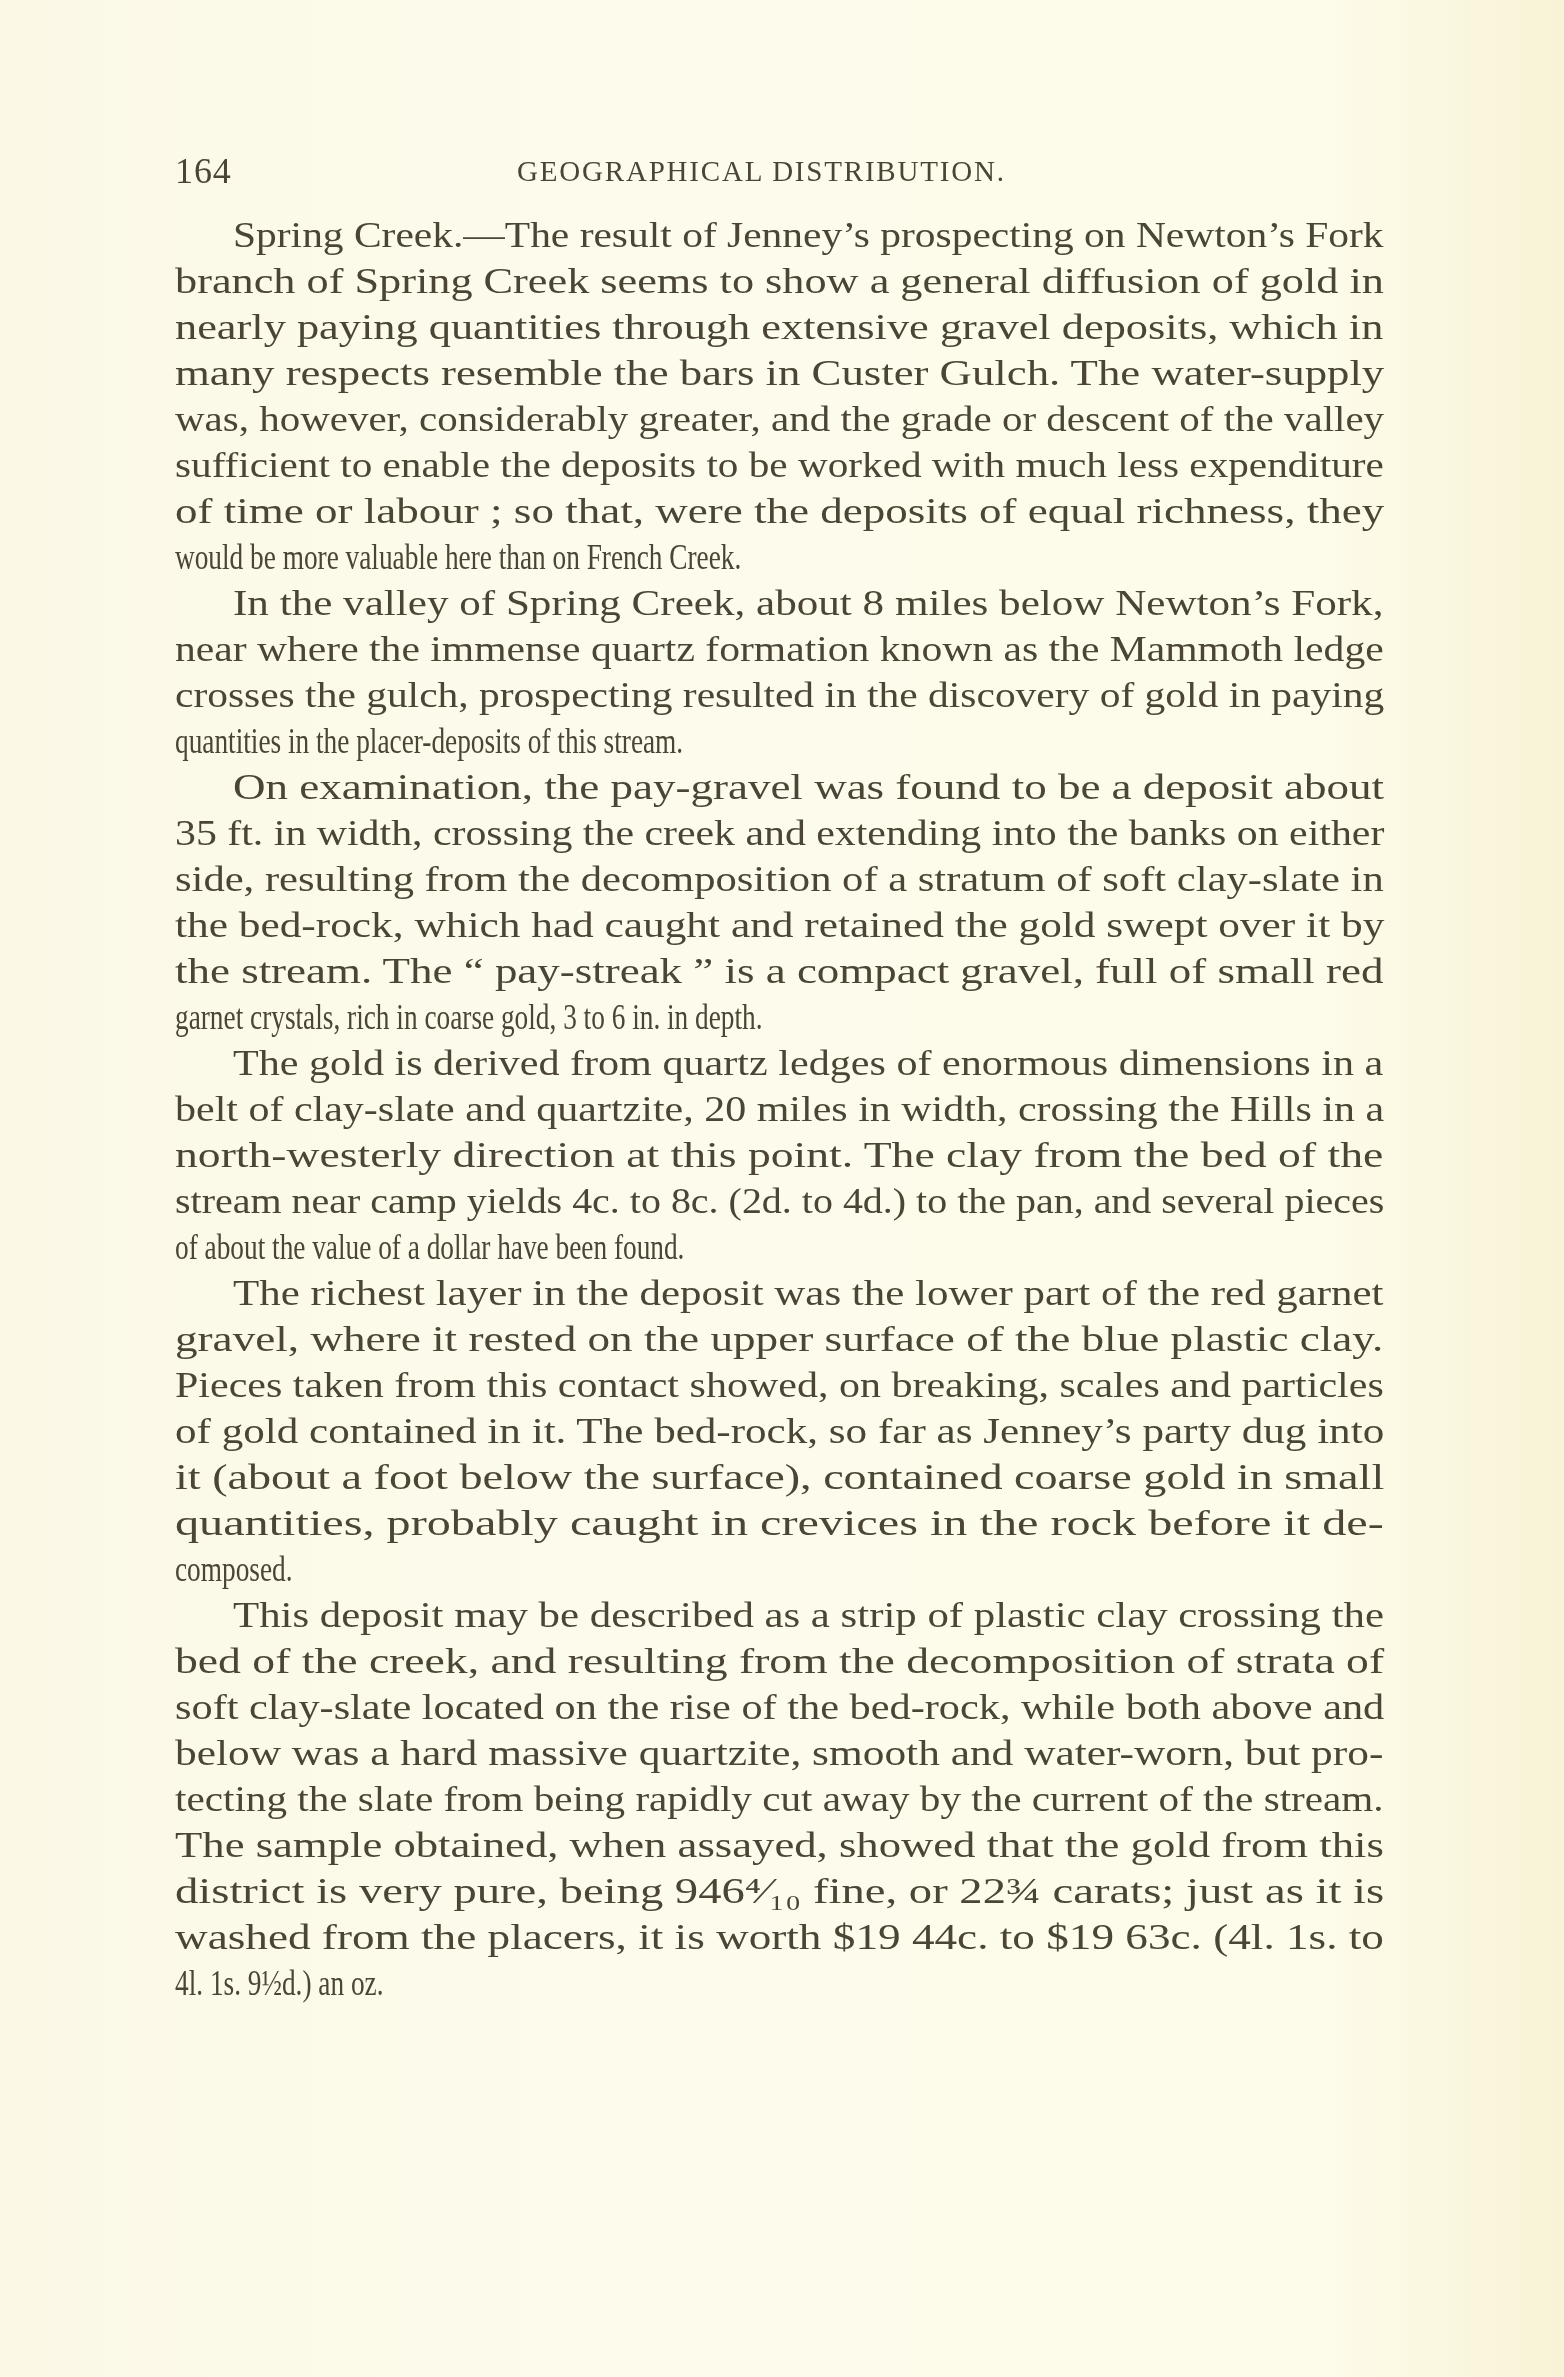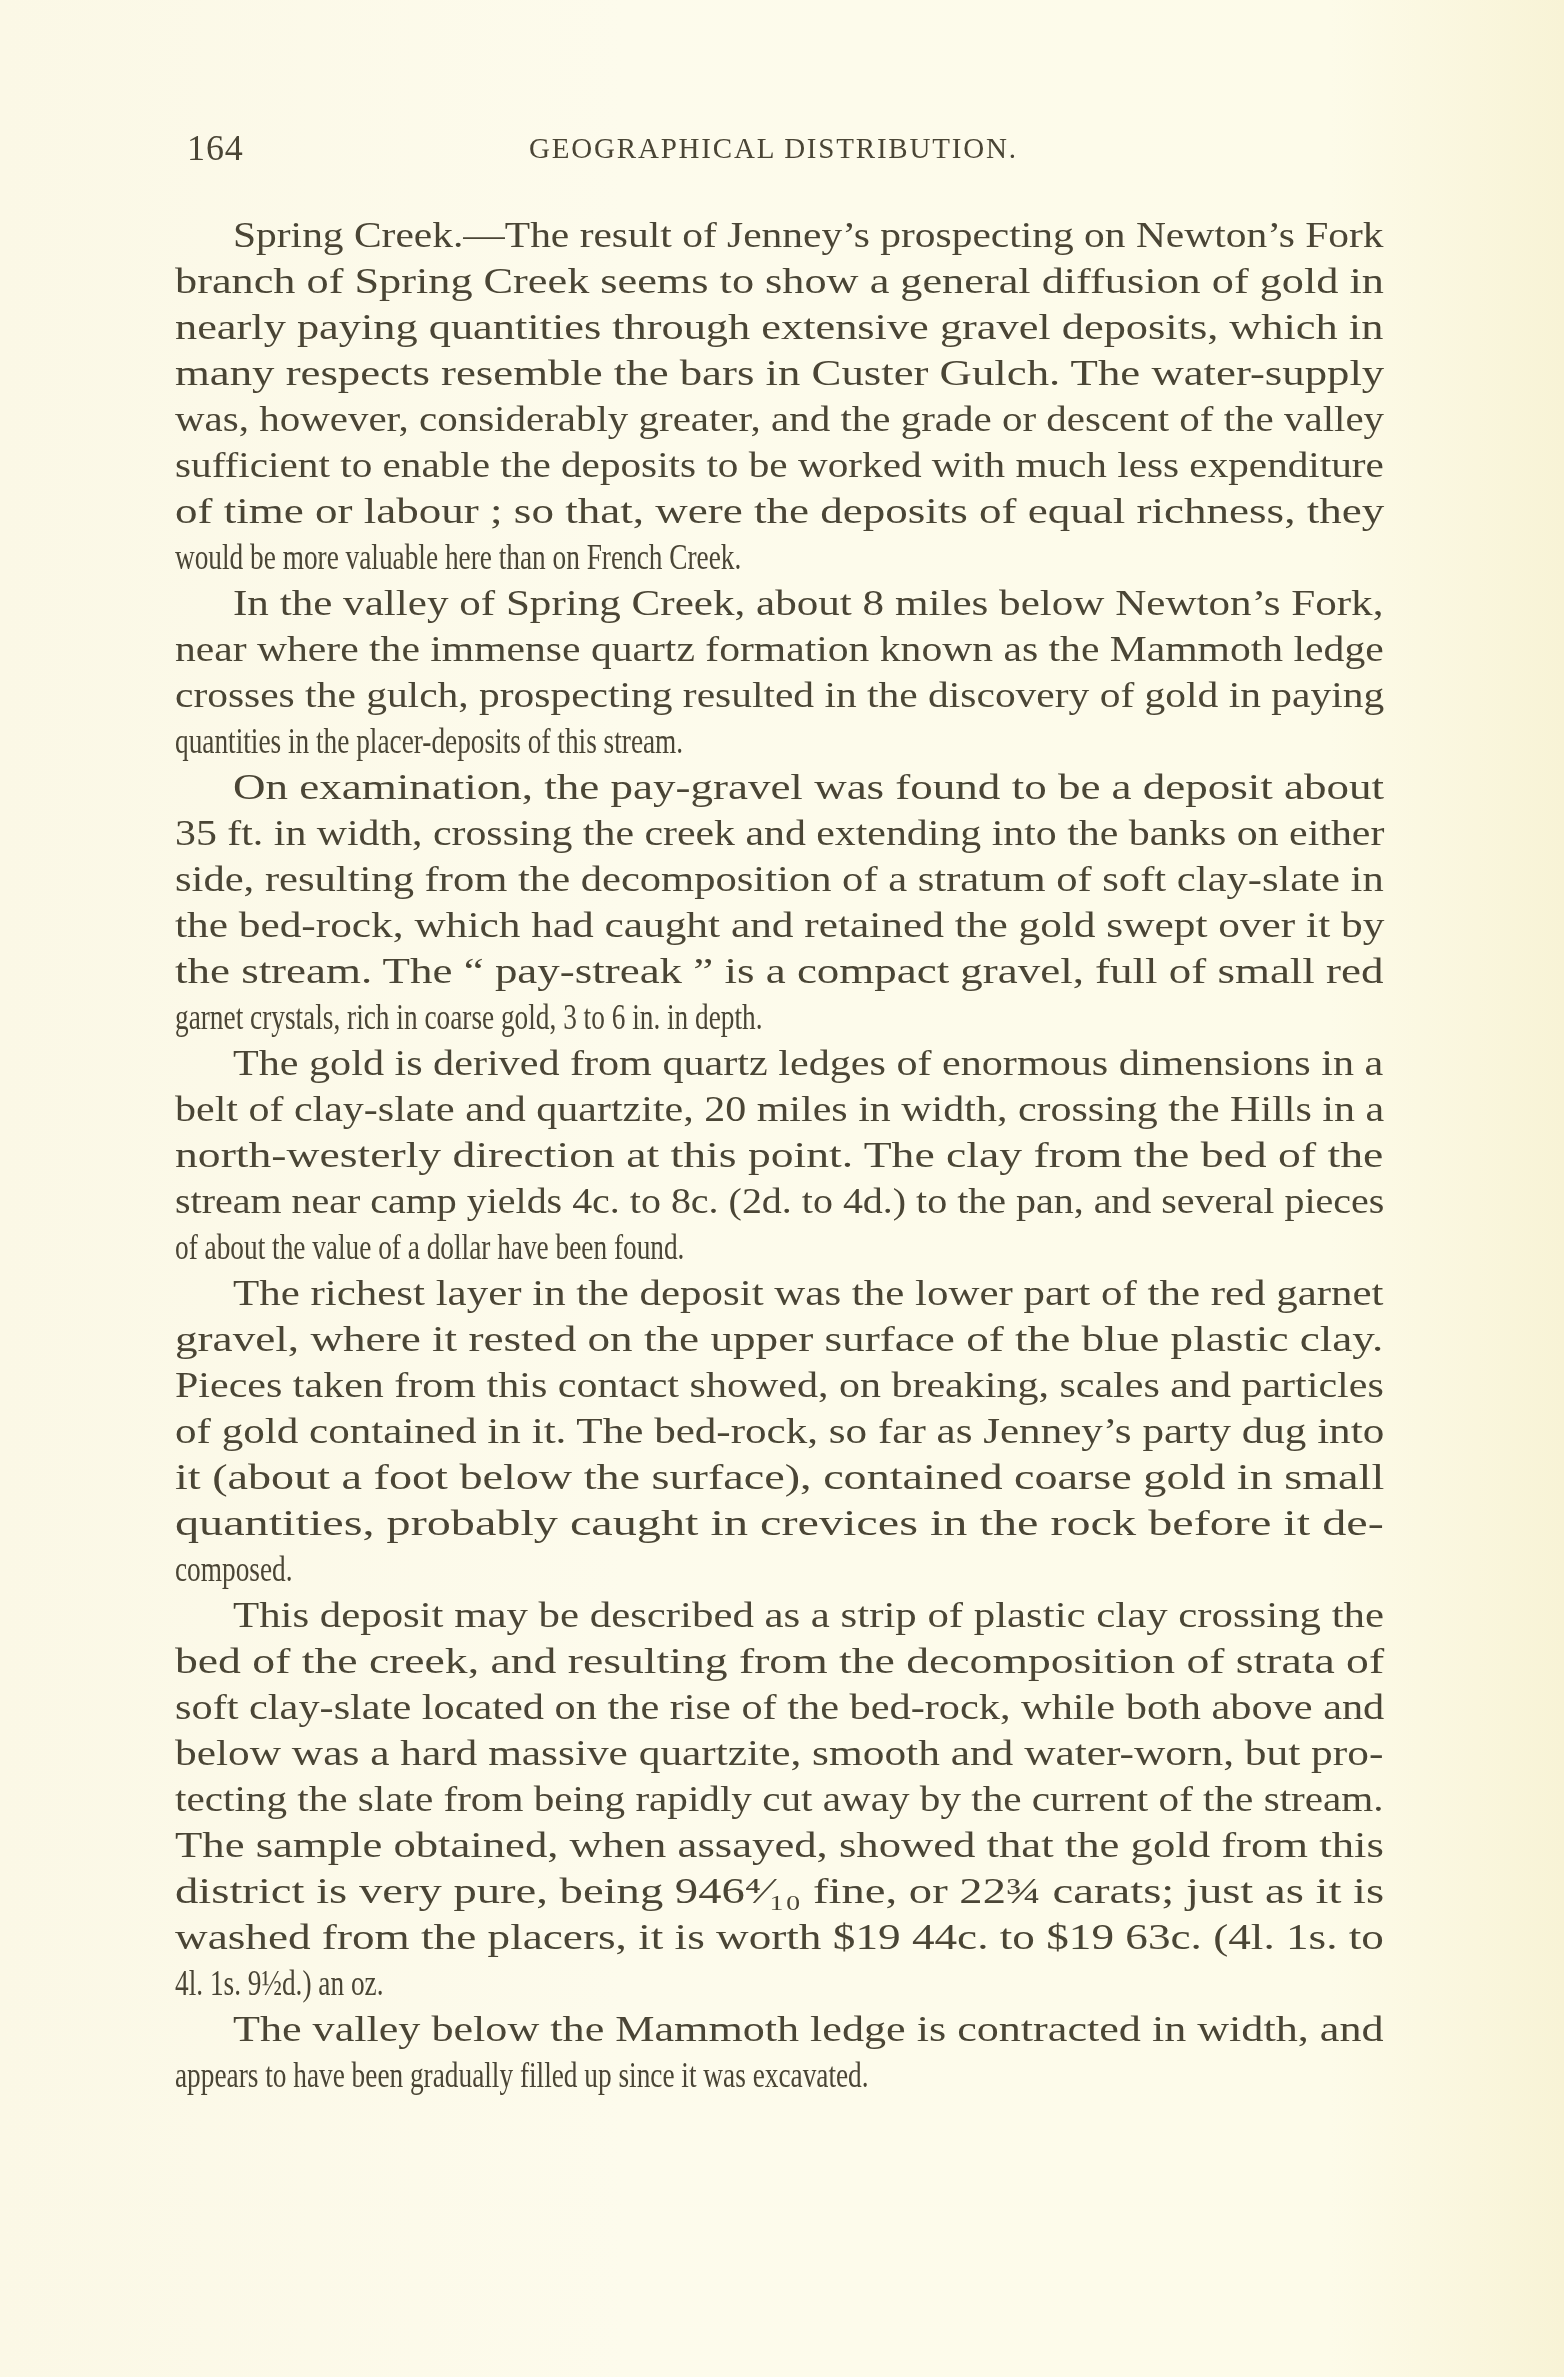--- a/index.html
+++ b/index.html
@@ -5,22 +5,22 @@
   html, body { margin: 0; padding: 0; }
   body {
     width: 1565px; height: 2377px; overflow: hidden;
     background: linear-gradient(90deg, #fbf8e6 0%, #fdfbec 40%, #fdfbe9 85%, #f8f3d6 100%);
     position: relative;
     font-family: "Liberation Serif", "DejaVu Serif", serif;
     color: #4a4535;
   }
   .page { position: absolute; left: 175px; top: 0; width: 1207px; }
   .running-head {
-    position: absolute; top: 126px; left: 0; width: 1207px; height: 45px;
-    font-size: 32px; line-height: 45px; margin-left: 12px;
+    position: absolute; top: 149px; left: 0; width: 1207px; height: 45px;
+    font-size: 32px; line-height: 45px;
   }
   .page-number { position: absolute; left: 0; top: 0; font-size: 36px; letter-spacing: 0.9px; }
   .running-title {
     position: absolute; left: 342px; top: 0;
     font-size: 29px; letter-spacing: 1.8px; text-align: center;
   }
   .body { position: absolute; top: 213px; left: 0; width: 1207px; }
   .line {
     display: block; height: 46px; line-height: 46px;
     font-size: 35px; white-space: nowrap;
@@ -92,19 +92,15 @@
       <span class="line" style="display: block; width: 926px; padding-left: 0px; margin-left: 0px; text-align: left; text-align-last: left; transform: scaleX(1.304);">bed of the creek, and resulting from the decomposition of strata of</span>
       <span class="line" style="display: block; width: 998px; padding-left: 0px; margin-left: 0px; text-align: left; text-align-last: left; transform: scaleX(1.2092);">soft clay-slate located on the rise of the bed-rock, while both above and</span>
       <span class="line" style="display: block; width: 974px; padding-left: 0px; margin-left: 0px; text-align: left; text-align-last: left; transform: scaleX(1.2392);">below was a hard massive quartzite, smooth and water-worn, but pro-</span>
       <span class="line" style="display: block; width: 1027px; padding-left: 0px; margin-left: 0px; text-align: left; text-align-last: left; transform: scaleX(1.1754);">tecting the slate from being rapidly cut away by the current of the stream.</span>
       <span class="line" style="display: block; width: 945px; padding-left: 0px; margin-left: 0px; text-align: left; text-align-last: left; transform: scaleX(1.2768);">The sample obtained, when assayed, showed that the gold from this</span>
       <span class="line" style="display: block; width: 906px; padding-left: 0px; margin-left: 0px; text-align: left; text-align-last: left; transform: scaleX(1.3323);">district is very pure, being 946⁴⁄₁₀ fine, or 22¾ carats; just as it is</span>
       <span class="line" style="display: block; width: 935px; padding-left: 0px; margin-left: 0px; text-align: left; text-align-last: left; transform: scaleX(1.2915);">washed from the placers, it is worth $19 44c. to $19 63c. (4l. 1s. to</span>
       <span class="line last" style="display: block; width: 267px; padding-left: 0px; margin-left: 0px; text-align: left; text-align-last: left; transform: scaleX(0.78);">4l. 1s. 9½d.) an oz.</span>
     </div>
 
-    <div>
-      <span class="line indent" style="display: block; width: 911px; padding-left: 0px; margin-left: 58px; text-align: left; text-align-last: left; transform: scaleX(1.2606);">The valley below the Mammoth ledge is contracted in width, and</span>
-      <span class="line last" style="display: block; width: 888px; padding-left: 0px; margin-left: 0px; text-align: left; text-align-last: left; transform: scaleX(0.78);">appears to have been gradually filled up since it was excavated.</span>
-    </div>
   </div>
 </div>
 
 
 </body></html>

